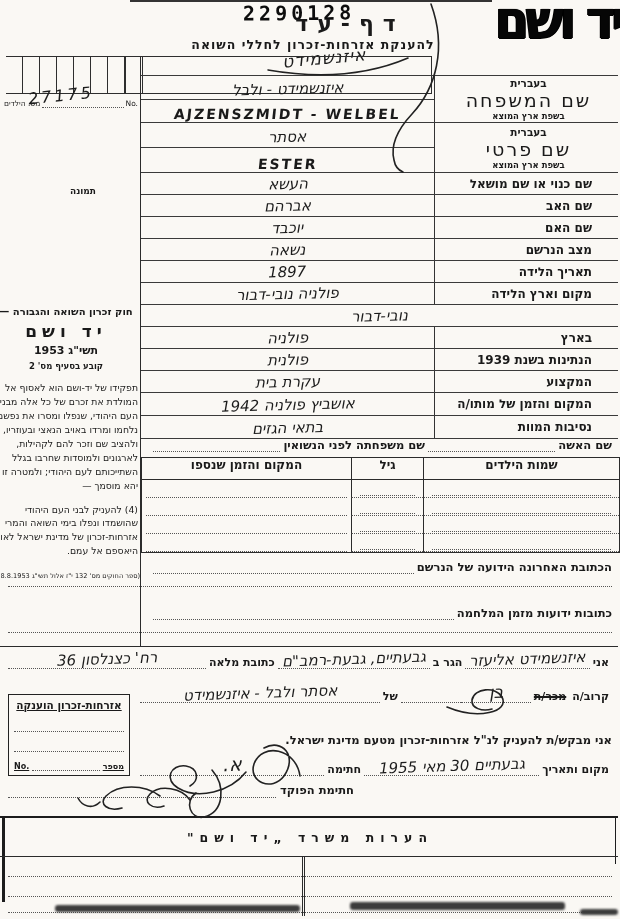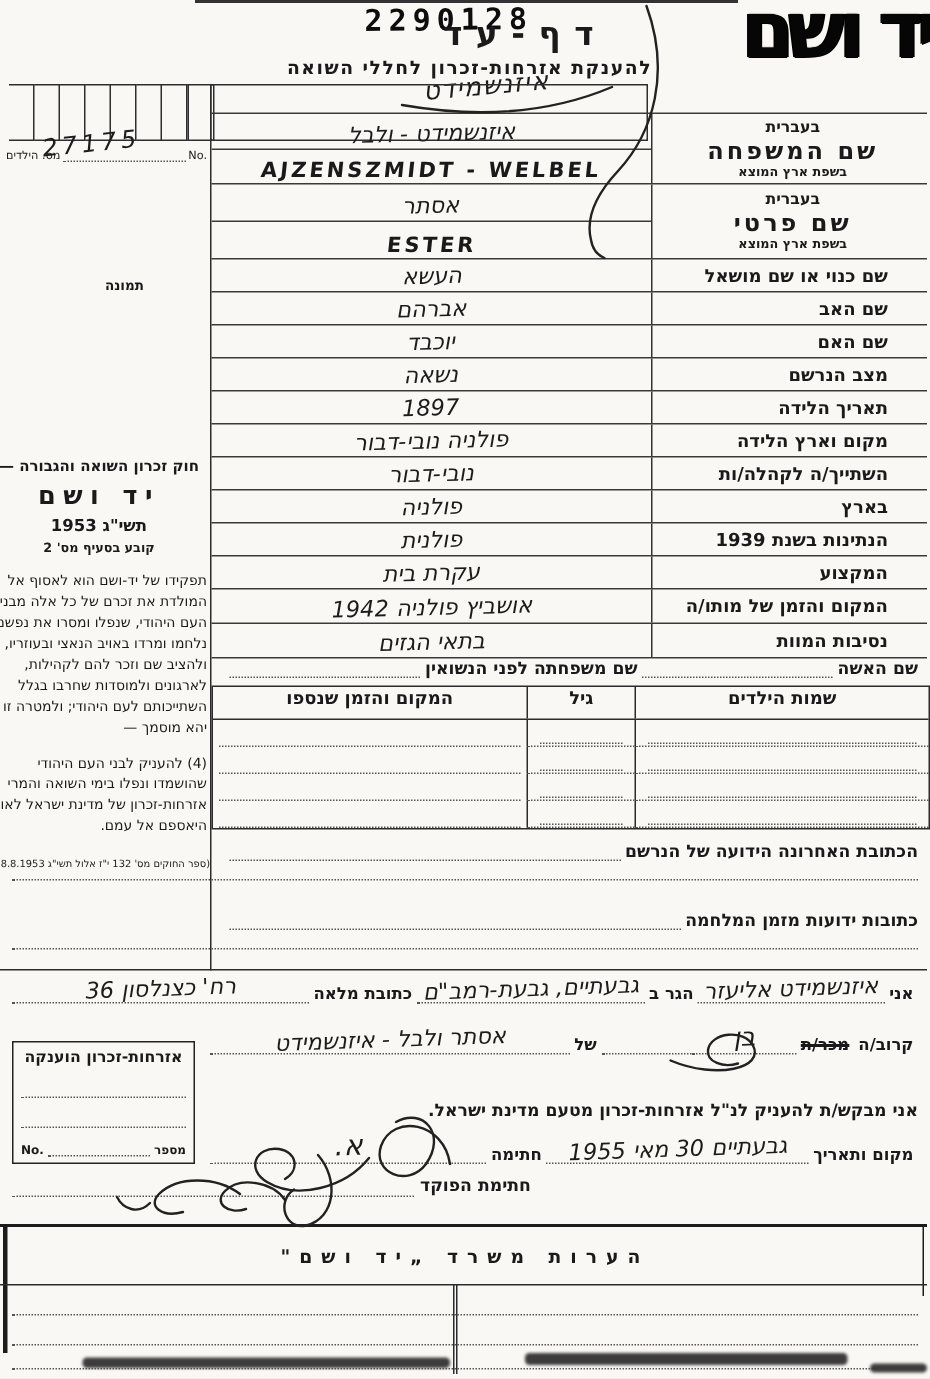--- a/index.html
+++ b/index.html
@@ -36,21 +36,21 @@
   .law .l-foot{font-size:6.6px;margin-top:14px;text-align:right;padding-right:2px;}
   
   .ftable{left:141px;top:75px;width:477px;border-top:1px solid #3a3a3a;}
   .frow{display:flex;border-bottom:1px solid #3a3a3a;}
   .h47{height:46px;}.h50{height:49px;}.h22{height:21px;}.h23{height:22px;}
   .flabel{width:184px;border-left:1px solid #333;display:flex;flex-direction:column;
           justify-content:center;text-align:right;padding-left:4px;box-sizing:border-box;}
   .flabel .single{font-size:12px;font-weight:bold;padding-right:26px;}
   .flabel.stack{text-align:center;padding-right:0;}
   .ltop{font-size:10.5px;font-weight:bold;}
-  .lmain{font-size:16px;font-weight:bold;letter-spacing:2px;}
+  .lmain{font-size:19px;font-weight:normal;letter-spacing:2px;}
   .lsub{font-size:8.5px;font-weight:bold;}
   .fentry{flex:1;display:flex;align-items:flex-end;justify-content:center;overflow:hidden;}
   .fentry .hw{font-size:15px;margin-bottom:1px;white-space:nowrap;transform:rotate(-1.5deg);}
   .fentry.split{flex-direction:column;align-items:stretch;}
   .eline,.eline2{flex:1;display:flex;align-items:flex-end;justify-content:center;}
   .eline{border-bottom:1px solid #3a3a3a;}
   .hw-latin{font-family:"DejaVu Sans",sans-serif;font-weight:bold;font-size:14px;
             letter-spacing:2px;transform:skewX(-6deg);direction:ltr;white-space:nowrap;}
   
   .wife-row{left:150px;top:438px;width:462px;display:flex;align-items:flex-end;font-size:11.5px;font-weight:bold;}
@@ -70,21 +70,21 @@
   .addr-dots{left:8px;width:604px;border-bottom:1.5px dotted #555;height:1px;}
   .box-bottom{left:0;top:646px;width:618px;border-top:1.5px solid #2b2b2b;}
   
   .decl-line{display:flex;align-items:flex-end;font-size:11px;}
   .decl-line .p{font-weight:bold;white-space:nowrap;padding:0 3px;}
   .decl-line .hw{font-size:15px;white-space:nowrap;transform:rotate(-2deg);padding:0 4px;}
   .useg{border-bottom:1.2px dotted #555;display:flex;align-items:flex-end;justify-content:center;}
   .decl-text{text-align:right;font-size:11.5px;font-weight:bold;}
   .struck{text-decoration:line-through;text-decoration-thickness:1.5px;}
   .grant-box{left:8px;top:694px;width:122px;height:82px;border:1.5px solid #222;box-sizing:border-box;
-             padding:4px 5px;display:flex;flex-direction:column;justify-content:space-between;}
+             padding:4px 5px;display:flex;flex-direction:column;justify-content:space-between;text-decoration:underline;}
   .grant-title{font-size:10.5px;font-weight:bold;text-align:center;}
   .grant-dots{border-bottom:1.2px dotted #555;height:10px;}
   .grant-num{display:flex;align-items:flex-end;font-size:8px;font-weight:bold;}
   .registrar-label{left:280px;top:783px;font-size:11.5px;font-weight:bold;}
   .registrar-dots{left:8px;top:796px;width:268px;border-bottom:1.2px dotted #555;height:1px;}
   
   .notes-top{left:0;top:816px;width:618px;border-top:2.5px solid #1c1c1c;}
   .notes-left{left:2px;top:816px;height:86px;border-left:3px solid #1c1c1c;}
   .notes-right{left:615px;top:816px;height:48px;border-left:1.5px solid #1c1c1c;}
   .notes-title{left:110px;top:830px;width:400px;text-align:center;font-size:12.5px;font-weight:bold;letter-spacing:6px;}
@@ -218,23 +218,20 @@
     </div>
     <div class="frow h22">
       <div class="flabel">
           <span class="single">מקום וארץ הלידה</span>
         </div>
       <div class="fentry">
           <span class="hw">פולניה נובי-דבור</span>
         </div>
     </div>
     <div class="frow h22">
-      <div class="flabel">
-          <span class="single">השתייך/ה לקהלה/ות</span>
-        </div>
       <div class="fentry">
           <span class="hw">נובי-דבור</span>
         </div>
     </div>
     <div class="frow h22">
       <div class="flabel">
           <span class="single">בארץ</span>
         </div>
       <div class="fentry">
           <span class="hw">פולניה</span>

